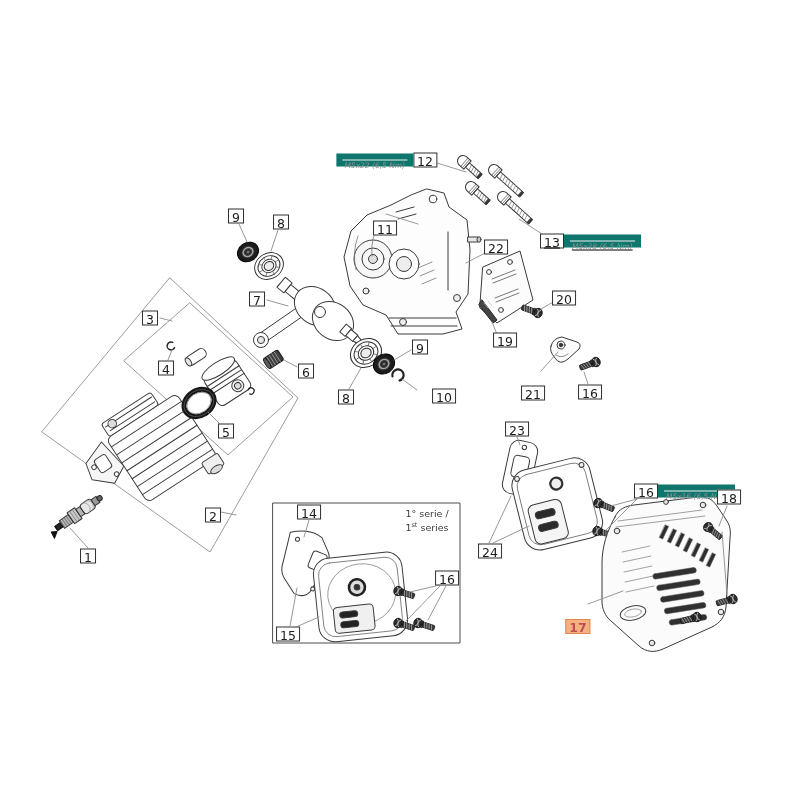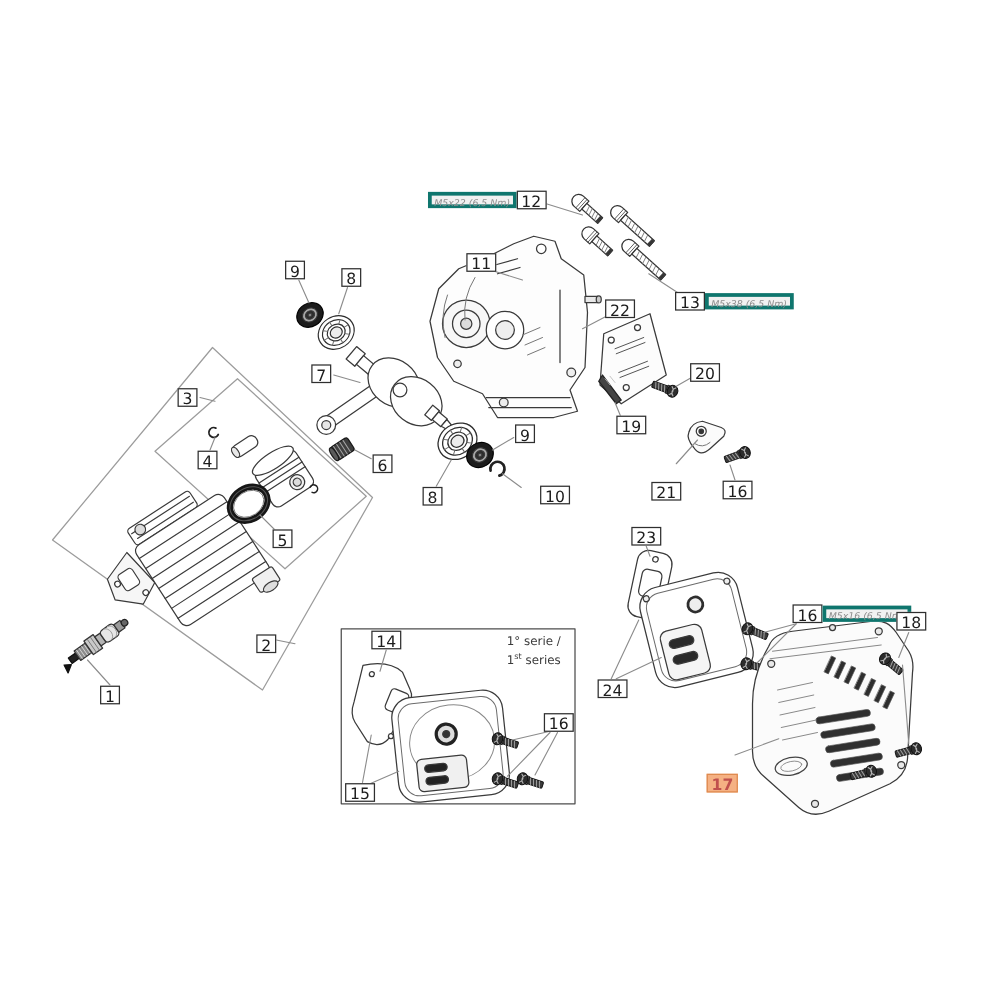--- a/index.html
+++ b/index.html
@@ -3,21 +3,21 @@
 <meta charset="utf-8">
 <style>
   html,body{margin:0;padding:0;background:#fff;}
   .stage{position:relative;width:800px;height:800px;background:#fff;overflow:hidden;
          font-family:"DejaVu Sans","Liberation Sans",sans-serif;}
   .stage svg.art{position:absolute;left:0;top:0;}
   #labels{position:absolute;left:0;top:0;width:800px;height:800px;}
   .cwrap{position:absolute;display:flex;align-items:center;}
   .numbox{background:#fff;border:1px solid #2f2f2f;color:#1c1c1c;font-size:12.5px;line-height:15px;
           padding:0 3px;min-width:13px;text-align:center;height:15px;box-sizing:border-box;cursor:pointer;}
-  .torque{background:#f1f1f1;border:3px solid #0f766e;color:#8d8d8d;font-style:italic;font-size:7.5px;
+  .torque{background:#f1f1f1;border:6px solid #0f766e;color:#8d8d8d;font-style:italic;font-size:7.5px;
           line-height:11px;height:13px;box-sizing:border-box;padding:0 2px;white-space:nowrap;}
   .cwrap.highlight .numbox{background:#F5B183;border-color:#DE8A4F;color:#C0504D;font-weight:700;margin-top:37px;}
   .series-note{position:absolute;left:396px;top:508px;width:62px;text-align:center;
                font-size:9.5px;line-height:11.5px;color:#3a3a3a;}
   .series-note sup{font-size:6.5px;}
 </style>
 </head>
 <body>
 
 <div class="stage">
@@ -404,28 +404,28 @@
       </div>
       <div class="cwrap" style="left: 346px; top: 397px; transform: translate(-50%, -50%);">
         <div class="numbox">8</div>
       </div>
       <div class="cwrap" style="left: 420px; top: 347px; transform: translate(-50%, -50%);">
         <div class="numbox">9</div>
       </div>
       <div class="cwrap" style="left: 444px; top: 396px; transform: translate(-50%, -50%);">
         <div class="numbox">10</div>
       </div>
-      <div class="cwrap" style="left: 375px; top: 210px; transform: translate(-50%, -50%); padding-left: 20px;">
+      <div class="cwrap" style="left: 375px; top: 228px; transform: translate(-50%, -50%); padding-left: 20px;">
         <div class="numbox">11</div>
       </div>
       <div class="cwrap" style="left: 426px; top: 160px; transform: translate(calc(-100% + 11px), -50%);">
         <span class="torque">M5x22 (6,5 Nm)</span>
         <div class="numbox">12</div>
       </div>
-      <div class="cwrap" style="left: 551px; top: 241px; transform: translate(-11px, -50%);">
+      <div class="cwrap" style="left: 551px; top: 241px; transform: translate(-11px, -50%); text-decoration: underline;">
         <div class="numbox">13</div>
         <span class="torque">M5x38 (6,5 Nm)</span>
       </div>
       <div class="cwrap" style="left: 309px; top: 512px; transform: translate(-50%, -50%);">
         <div class="numbox">14</div>
       </div>
       <div class="cwrap" style="left: 288px; top: 634px; transform: translate(-50%, -50%);">
         <div class="numbox">15</div>
       </div>
       <div class="cwrap" style="left: 447px; top: 578px; transform: translate(-50%, -50%);">

